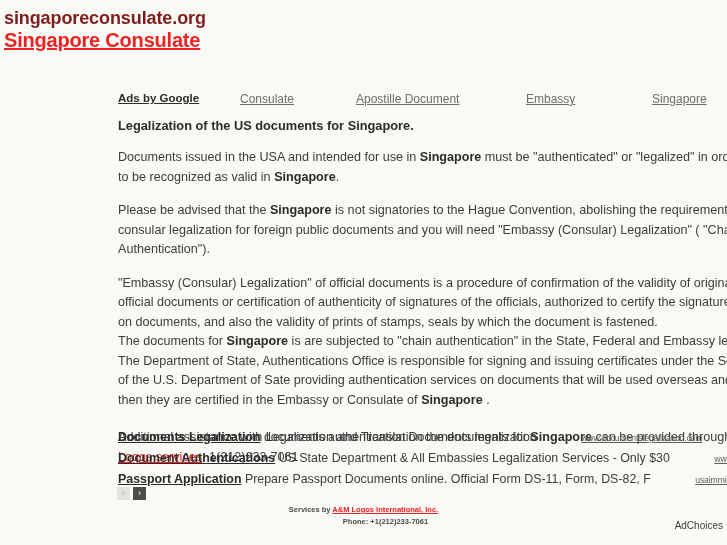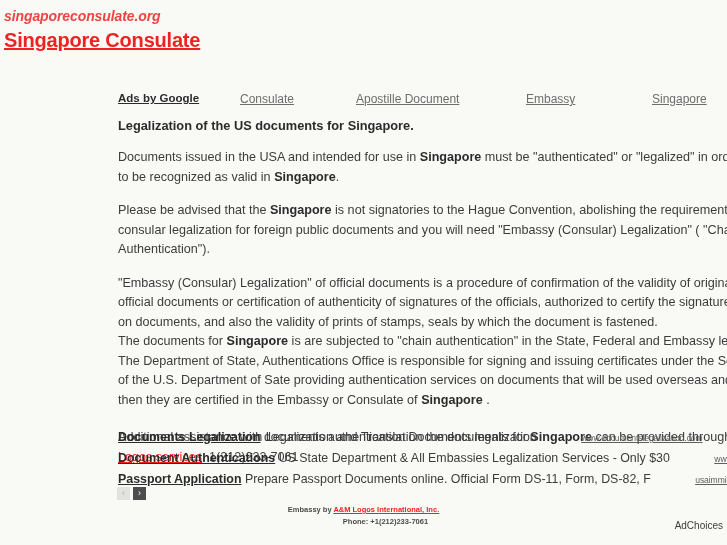--- a/index.html
+++ b/index.html
@@ -20,26 +20,25 @@
     width: 727px;
     height: 545px;
     box-sizing: border-box;
   }
 
   
   .site-domain {
     position: absolute;
     left: 4px;
     top: 8px;
-    font-size: 14px;
-    font-weight: bold;
-    color: #ef4444;
+    font-size: 18px;
+    font-weight: bold;
+    color: #7f1d1d;
     letter-spacing: -0.1px;
     white-space: nowrap;
-    font-style: italic;
   }
   .site-title {
     position: absolute;
     left: 4px;
     top: 29px;
     font-size: 20px;
     font-weight: bold;
     color: #ee2222;
     text-decoration: underline;
     white-space: nowrap;
@@ -243,17 +242,17 @@
   </div>
 
   <div class="pager">
     <div class="pgbtn prev">‹</div>
     <div class="pgbtn next">›</div>
   </div>
 
   <div class="adchoices">AdChoices</div>
 
   <div class="footer">
-    <div><span>Embassy by </span><a href="#">A&amp;M Logos International, Inc.</a></div>
+    <div><span>Services by </span><a href="#">A&amp;M Logos International, Inc.</a></div>
     <div class="phone">Phone: +1(212)233-7061</div>
   </div>
 
 </div>
 
 </body></html>

